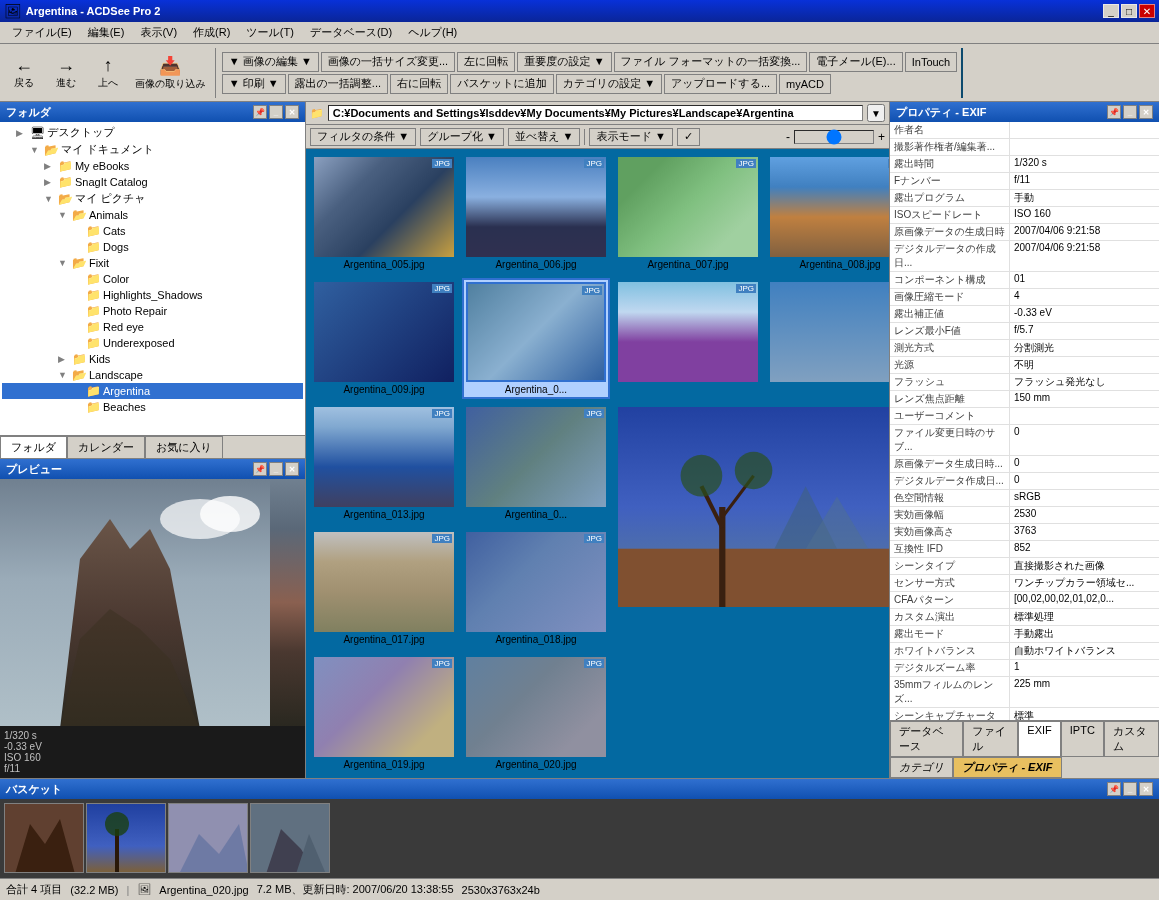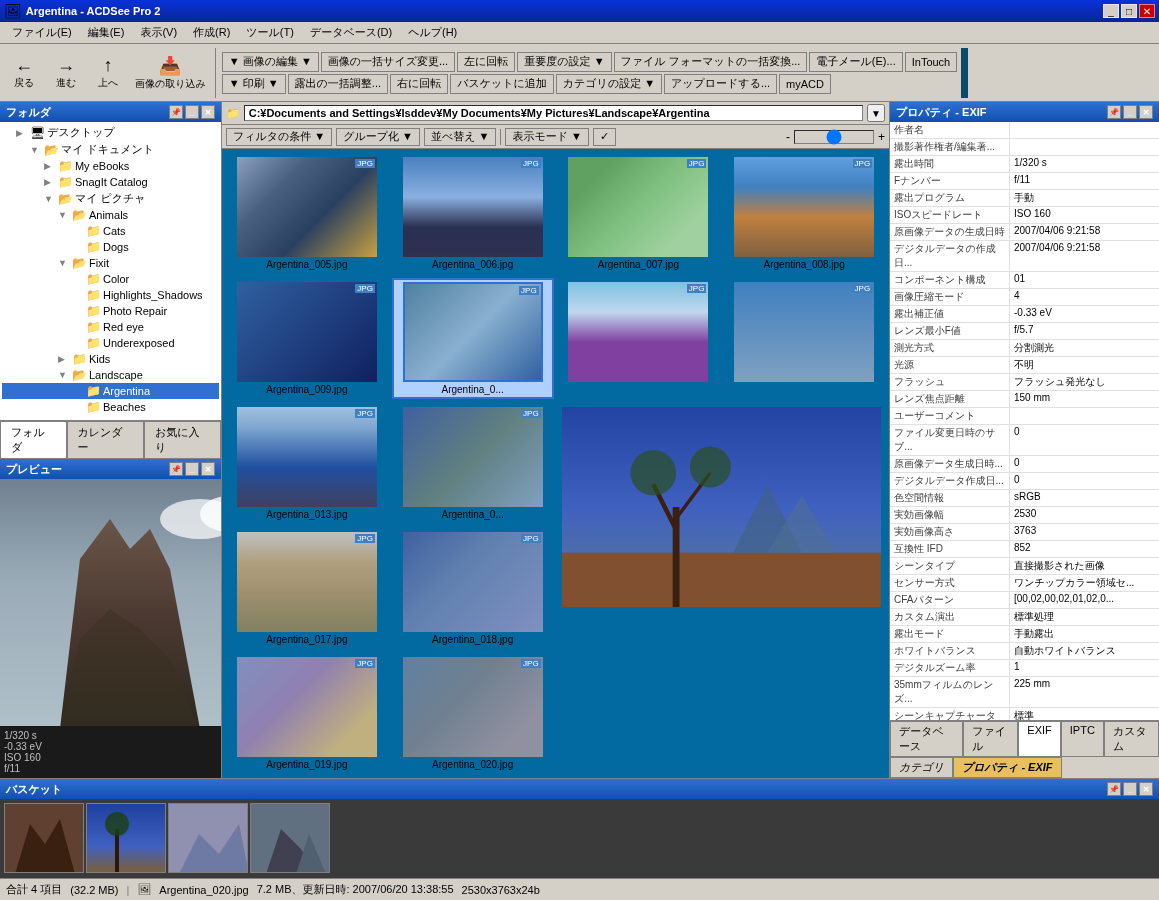--- a/index.html
+++ b/index.html
@@ -19,21 +19,21 @@
 
     
     .toolbar { background: #d4d0c8; border-bottom: 1px solid #808080; display: flex; align-items: center; padding: 2px 4px; gap: 2px; flex-wrap: wrap; min-height: 56px; }
     .toolbar-btn { background: #d4d0c8; border: 1px solid transparent; padding: 2px 4px; cursor: pointer; display: flex; flex-direction: column; align-items: center; font-size: 10px; min-width: 50px; }
     .toolbar-text-btn { background: #d4d0c8; border: 1px solid #808080; padding: 1px 6px; cursor: pointer; font-size: 11px; display: flex; align-items: center; gap: 2px; white-space: nowrap; height: 20px; }
 
     
     .main-layout { display: flex; height: calc(900px - 22px - 22px - 58px - 22px); }
 
     
-    .left-panel { width: 222px; display: flex; flex-direction: column; background: #d4d0c8; border-right: 1px solid #808080; }
+    .left-panel { width: 306px; display: flex; flex-direction: column; background: #d4d0c8; border-right: 1px solid #808080; }
     .panel-header { background: linear-gradient(to bottom, #3070d0 0%, #1050b0 100%); color: white; font-size: 11px; font-weight: bold; padding: 2px 6px; display: flex; align-items: center; justify-content: space-between; height: 20px; }
     .panel-header-icons { display: flex; gap: 2px; }
     .panel-icon-btn { width: 14px; height: 14px; background: #d4d0c8; border: 1px solid #808080; display: flex; align-items: center; justify-content: center; font-size: 8px; cursor: pointer; }
 
     
     .folder-panel { flex: 1; overflow: auto; background: white; padding: 2px; }
     .tree-item { display: flex; align-items: center; gap: 2px; padding: 1px 0; cursor: pointer; white-space: nowrap; }
     .tree-item.selected { background: #3070d0; color: white; }
     .tree-indent { width: 12px; flex-shrink: 0; }
     .tree-expand { width: 12px; flex-shrink: 0; font-size: 9px; color: #808080; }
@@ -149,21 +149,21 @@
     </div>
     <div class="toolbar-btn" style="min-width:40px;">
       <div style="font-size:18px;">↑</div>
       <div style="font-size:10px;">上へ</div>
     </div>
     <div class="toolbar-btn" style="min-width:60px;">
       <div style="font-size:18px;">📥</div>
       <div style="font-size:10px;">画像の取り込み</div>
     </div>
   </div>
-  <div style="display:flex;flex-direction:column;gap:2px;padding:0 4px;border-right:7px solid #0c4a6e;height:50px;justify-content:center;">
+  <div style="display:flex;flex-direction:column;gap:2px;padding:0 4px;border-right:2px solid #0c4a6e;height:50px;justify-content:center;">
     <div style="display:flex;gap:2px;">
       <button class="toolbar-text-btn">▼ 画像の編集 ▼</button>
       <button class="toolbar-text-btn">画像の一括サイズ変更...</button>
       <button class="toolbar-text-btn">左に回転</button>
       <button class="toolbar-text-btn">重要度の設定 ▼</button>
       <button class="toolbar-text-btn">ファイル フォーマットの一括変換...</button>
       <button class="toolbar-text-btn">電子メール(E)...</button>
       <button class="toolbar-text-btn">InTouch</button>
     </div>
     <div style="display:flex;gap:2px;">

